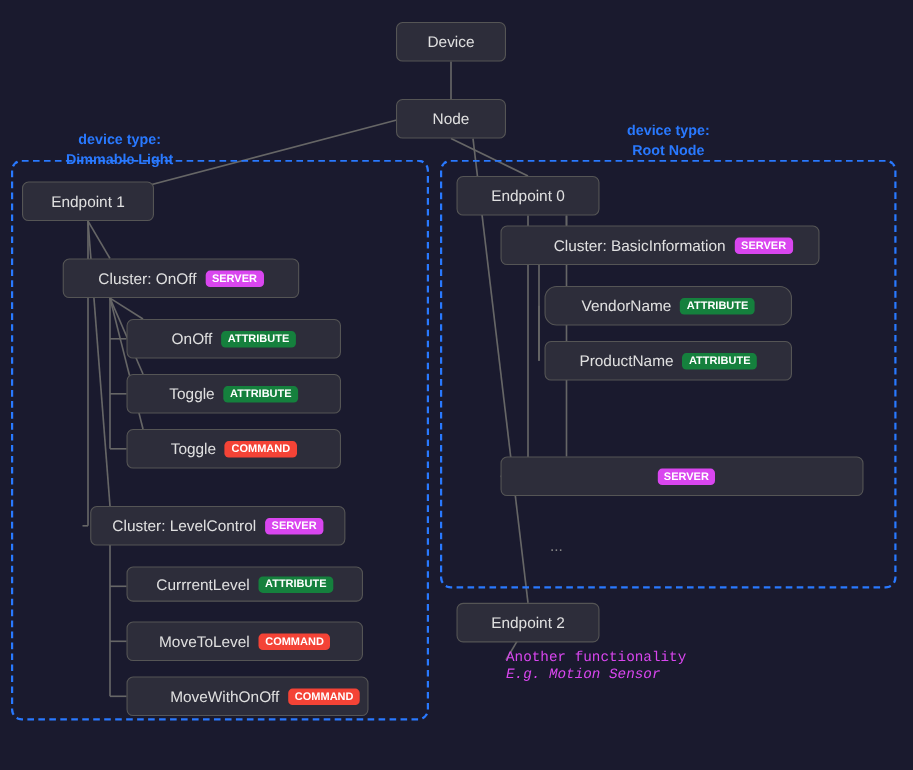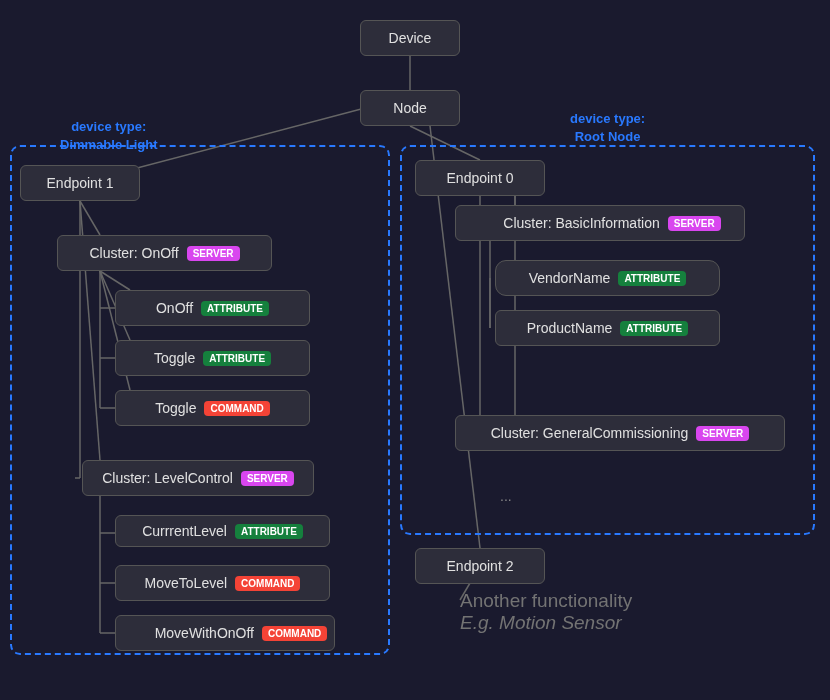--- a/index.html
+++ b/index.html
@@ -206,26 +206,25 @@
     <span>VendorName</span>
     <span class="badge badge-attribute">ATTRIBUTE</span>
   </div>
 
   <div class="node-box" style="left:495px; top:310px; width:225px; height:36px;">
     <span>ProductName</span>
     <span class="badge badge-attribute">ATTRIBUTE</span>
   </div>
 
   <div class="node-box" style="left:455px; top:415px; width:330px; height:36px;">
-    <span>Cluster: GeneralCommissioning</span>
     <span class="badge badge-server">SERVER</span>
   </div>
 
   <div style="position:absolute; left:500px; top:488px; color:#888; font-size:14px;">
     <span>...</span>
   </div>
 
-  <div style="position:absolute; left:460px; top:590px; color:#737373; font-size:19px; font-style:italic;">
+  <div style="position:absolute; left:460px; top:590px; color:#d946ef; font-size:13px; font-style:italic;font-family:Liberation Mono, monospace;">
     <div style="font-style:normal;">Another functionality</div>
     <div>E.g. Motion Sensor</div>
   </div>
 
 </div>
 
 </body></html>

